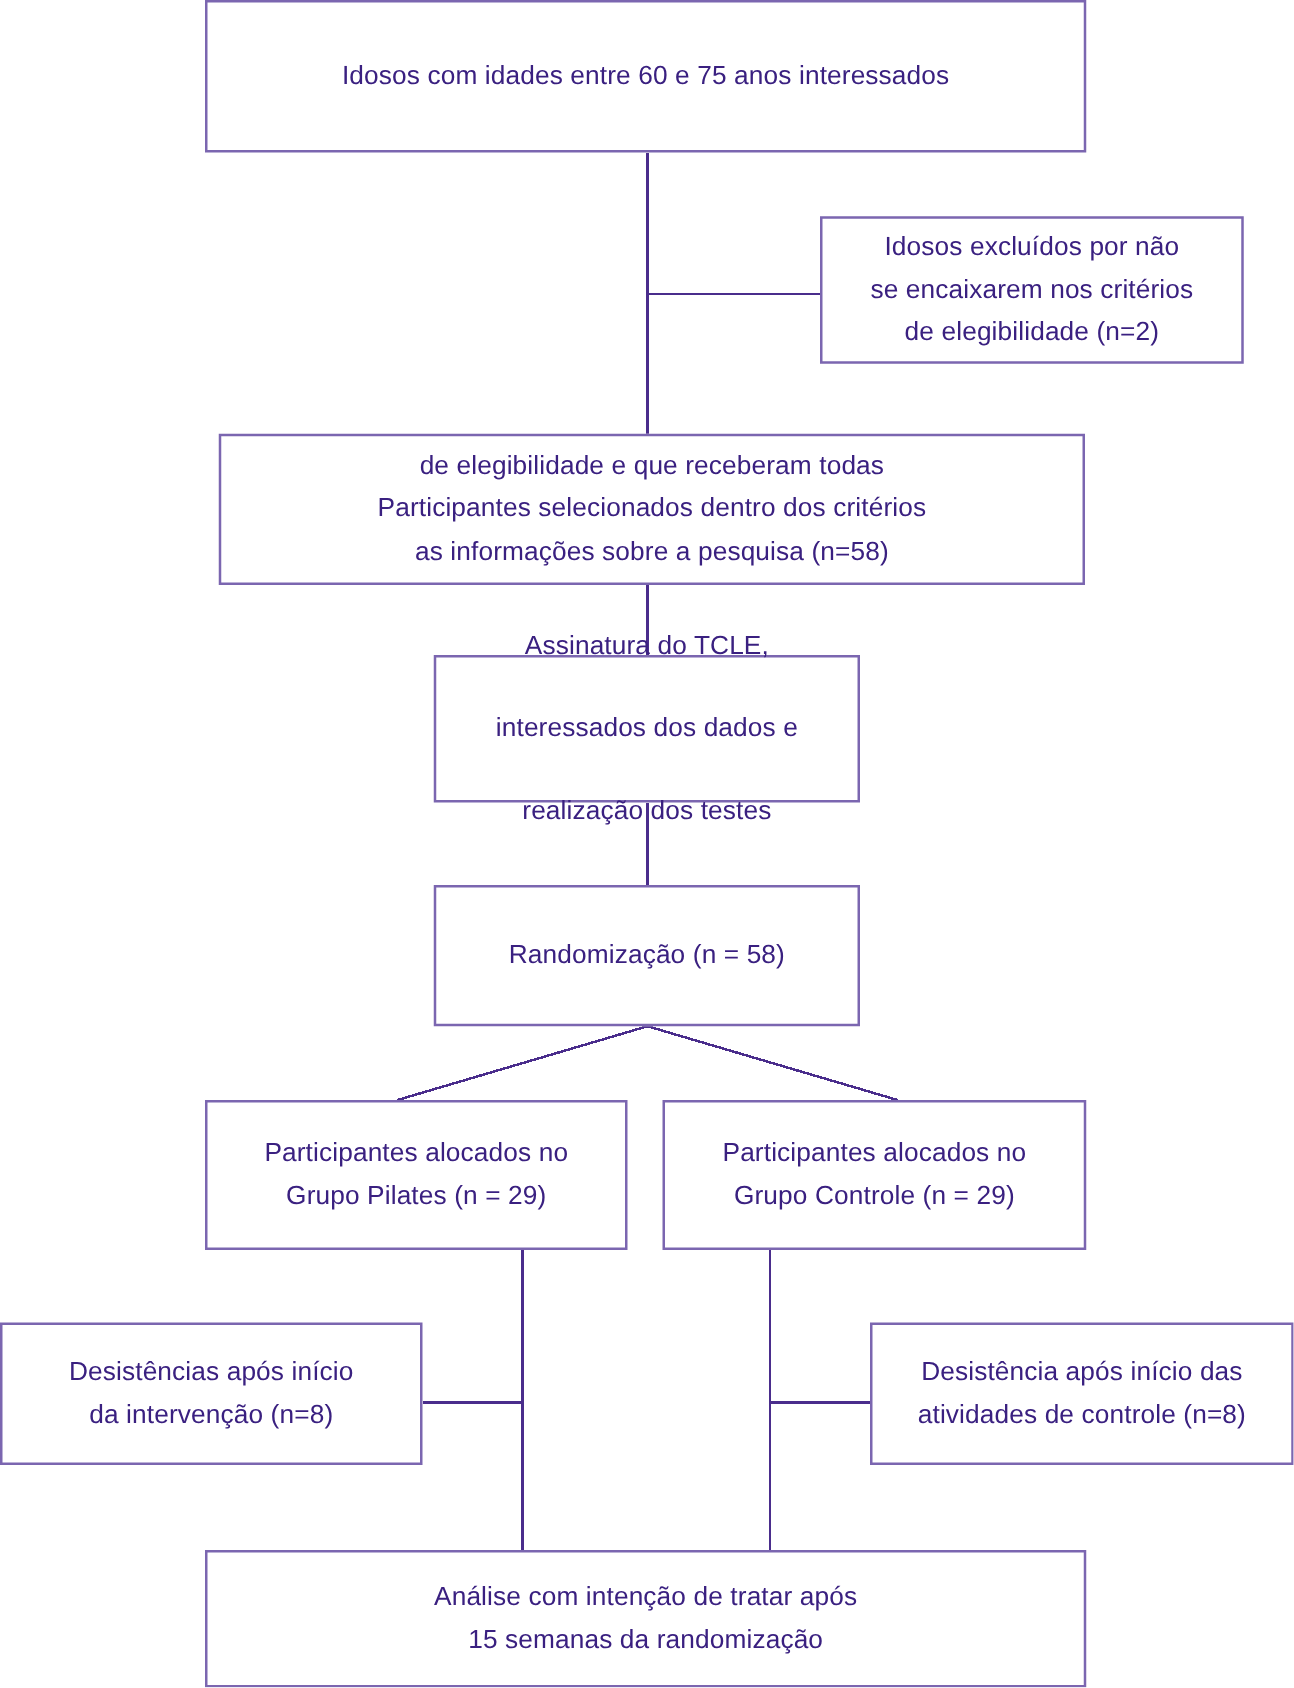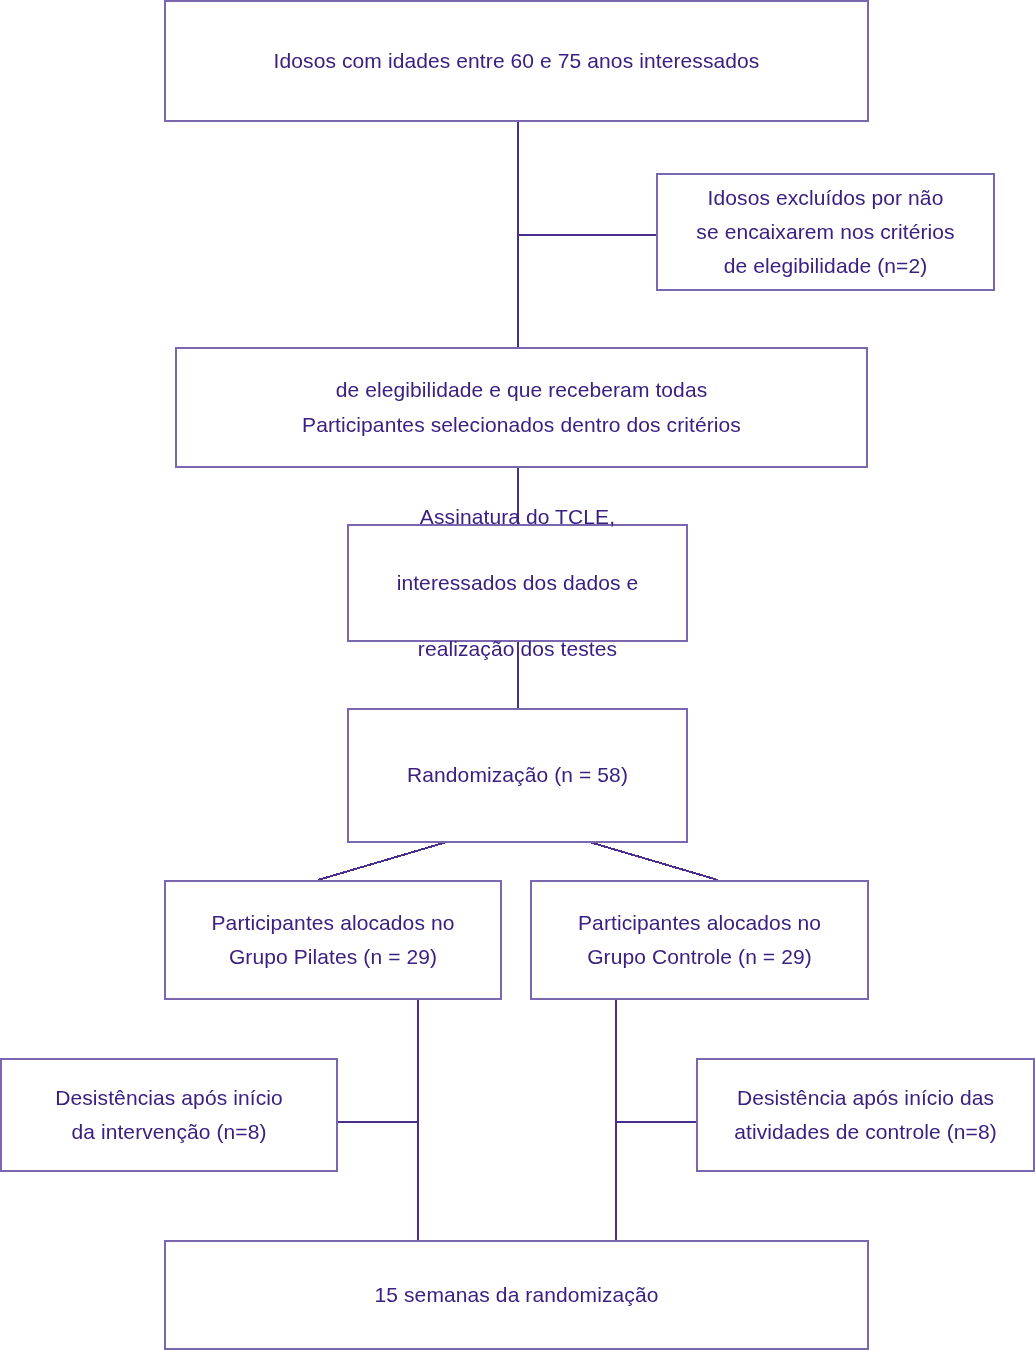--- a/index.html
+++ b/index.html
@@ -82,29 +82,30 @@
 
   <div class="node" style="left:656px; top:173px; width:339px; height:118px;">
     <span class="line">Idosos excluídos por não</span>
     <span class="line">se encaixarem nos critérios</span>
     <span class="line">de elegibilidade (n=2)</span>
   </div>
 
   <div class="node" style="left:175px; top:347px; width:693px; height:121px;">
     <span class="line">de elegibilidade e que receberam todas</span>
     <span class="line">Participantes selecionados dentro dos critérios</span>
+    <span class="line">as informações sobre a pesquisa (n=58)</span>
   </div>
 
   <div class="node" style="left:347px; top:524px; width:341px; height:118px;gap:32px;">
     <span class="line">Assinatura do TCLE,</span>
     <span class="line">interessados dos dados e</span>
     <span class="line">realização dos testes</span>
   </div>
 
-  <div class="node" style="left:347px; top:708px; width:341px; height:135px;">
+  <div class="node" style="left:347px; top:708px; width:341px; height:113px;">
     <span class="line">Randomização (n = 58)</span>
   </div>
 
   <div class="node" style="left:164px; top:880px; width:338px; height:120px;">
     <span class="line">Participantes alocados no</span>
     <span class="line">Grupo Pilates (n = 29)</span>
   </div>
 
   <div class="node" style="left:530px; top:880px; width:339px; height:120px;">
     <span class="line">Participantes alocados no</span>
@@ -115,16 +116,17 @@
     <span class="line">Desistências após início</span>
     <span class="line">da intervenção (n=8)</span>
   </div>
 
   <div class="node" style="left:696px; top:1058px; width:339px; height:114px;align-items:center;">
     <span class="line">Desistência após início das</span>
     <span class="line">atividades de controle (n=8)</span>
   </div>
 
   <div class="node" style="left:164px; top:1240px; width:705px; height:110px;">
+    <span class="line">Análise com intenção de tratar após</span>
     <span class="line">15 semanas da randomização</span>
   </div>
 
 </div>
 
 </body></html>

